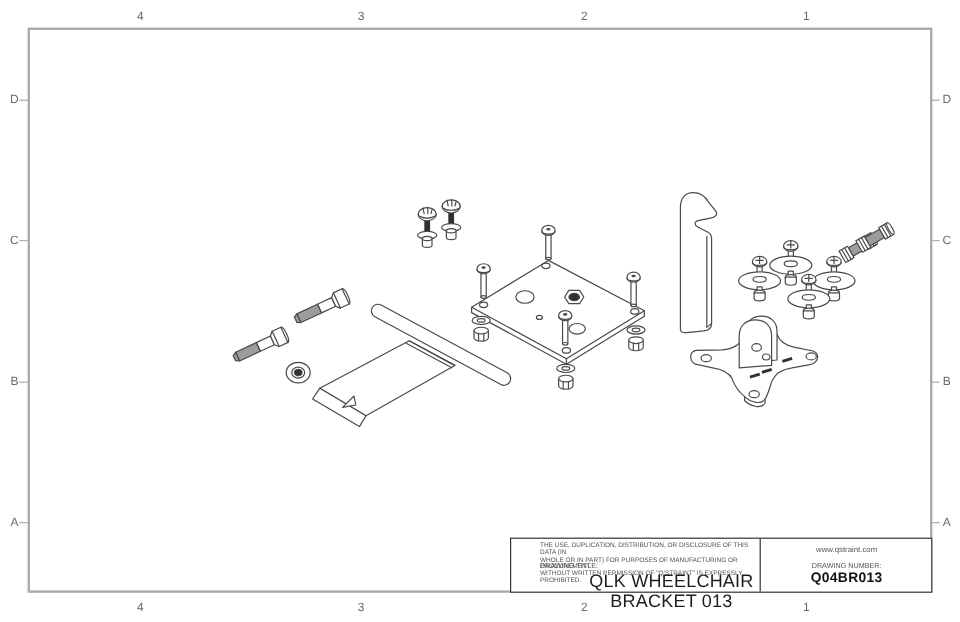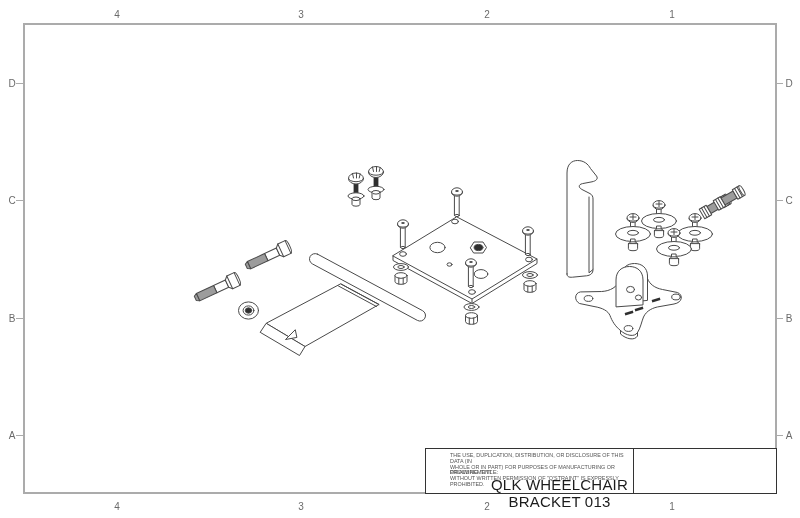--- a/index.html
+++ b/index.html
@@ -232,15 +232,20 @@
 
   <div class="titleblock">
     <div class="tb-divider"></div>
     <div class="disclaimer">
       <span style="display:block">THE USE, DUPLICATION, DISTRIBUTION, OR DISCLOSURE OF THIS DATA (IN</span>
       <span style="display:block">WHOLE OR IN PART) FOR PURPOSES OF MANUFACTURING OR PROCUREMENT</span>
       <span style="display:block">WITHOUT WRITTEN PERMISSION OF "Q'STRAINT" IS EXPRESSLY PROHIBITED.</span>
     </div>
     <div class="dt-label">DRAWING TITLE:</div>
     <div class="dt-title">QLK WHEELCHAIR BRACKET 013</div>
+    <div class="tb-right">
+      <div class="website">www.qstraint.com</div>
+      <div class="dn-label">DRAWING NUMBER:</div>
+      <div class="dn-value">Q04BR013</div>
+    </div>
   </div>
 
 </div>
 
 </body></html>

